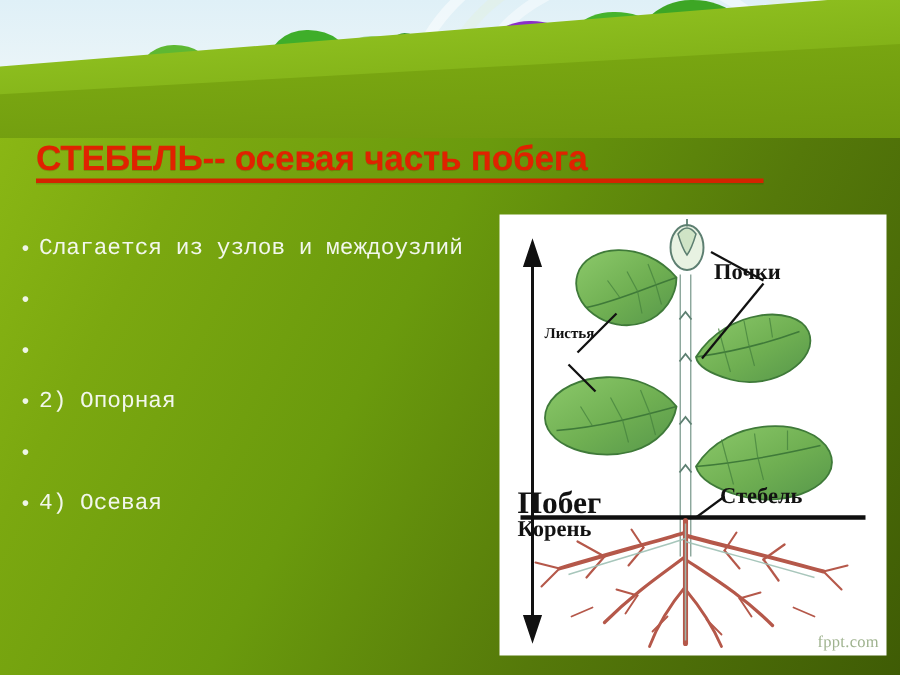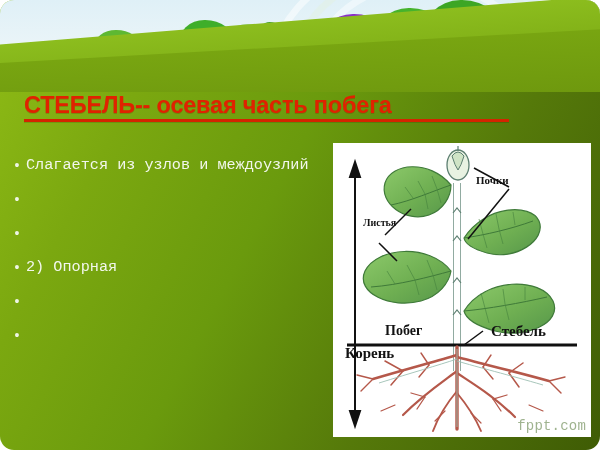--- a/index.html
+++ b/index.html
@@ -4,21 +4,20 @@
 <style>
   html,body{margin:0;padding:0;}
   body{
     width:600px;height:450px;overflow:hidden;
     font-family:"Liberation Sans", sans-serif;
     background:#ffffff;
   }
   #slide{
     position:relative;width:600px;height:450px;overflow:hidden;
     background:linear-gradient(118deg,#8fbc16 0%,#7ba810 22%,#6a9a0d 45%,#55790a 70%,#3f5c05 100%);
-    border-radius:14px;
   }
 
   
   #photo-band{
     position:absolute;left:0;top:0;width:600px;height:92px;overflow:hidden;
     background:linear-gradient(180deg,#dff0f7 0%,#e9f4f8 45%,#eef7f9 100%);
   }
   .arc{
     position:absolute;border:7px solid rgba(255,255,255,.55);
     border-radius:50%;background:transparent;
@@ -67,29 +66,29 @@
   
   #diagram{
     position:absolute;left:333px;top:143px;width:258px;height:294px;
     background:#ffffff;overflow:hidden;
   }
   #diagram svg{display:block;}
   .dlabel{
     position:absolute;font-family:"Liberation Serif", serif;
     font-weight:bold;color:#121212;white-space:nowrap;
   }
-  #lbl-pochki{left:143px;top:31px;font-size:11px;}
+  #lbl-pochki{left:143px;top:31px;font-size:15px;}
   #lbl-listya{left:30px;top:74px;font-size:10px;}
-  #lbl-pobeg{left:12px;top:180px;font-size:14px;margin-left:40px;}
-  #lbl-stebel{left:158px;top:180px;font-size:15px;}
+  #lbl-pobeg{left:12px;top:180px;font-size:21px;}
+  #lbl-stebel{left:147px;top:180px;font-size:15px;}
   #lbl-koren{left:12px;top:202px;font-size:15px;text-align:center;}
 
   #watermark{
     position:absolute;right:5px;bottom:3px;
-    font-size:14px;color:#9fb38f;font-family:Liberation Mono, monospace;
+    font-size:11px;color:#9fb38f;font-family:Liberation Serif, serif;
     letter-spacing:.2px;
     padding-left:12px;
   }
 </style>
 </head>
 <body>
 
 <div id="slide">
 
   <div id="photo-band">
@@ -143,20 +142,21 @@
       <span class="bullet-dot">•</span>
       <span class="bullet-text">2) Опорная</span>
     </div>
 
     <div class="bullet-row">
       <span class="bullet-dot">•</span>
     </div>
 
     <div class="bullet-row">
       <span class="bullet-dot">•</span>
+      <span class="bullet-text">4) Осевая</span>
     </div>
 
   </div>
 
   <div id="diagram">
 
     <svg width="258" height="294" viewBox="0 0 258 294">
       <defs>
         <linearGradient id="leafg" x1="0" y1="0" x2="1" y2="1">
           <stop offset="0%" stop-color="#8cc96a"></stop>

